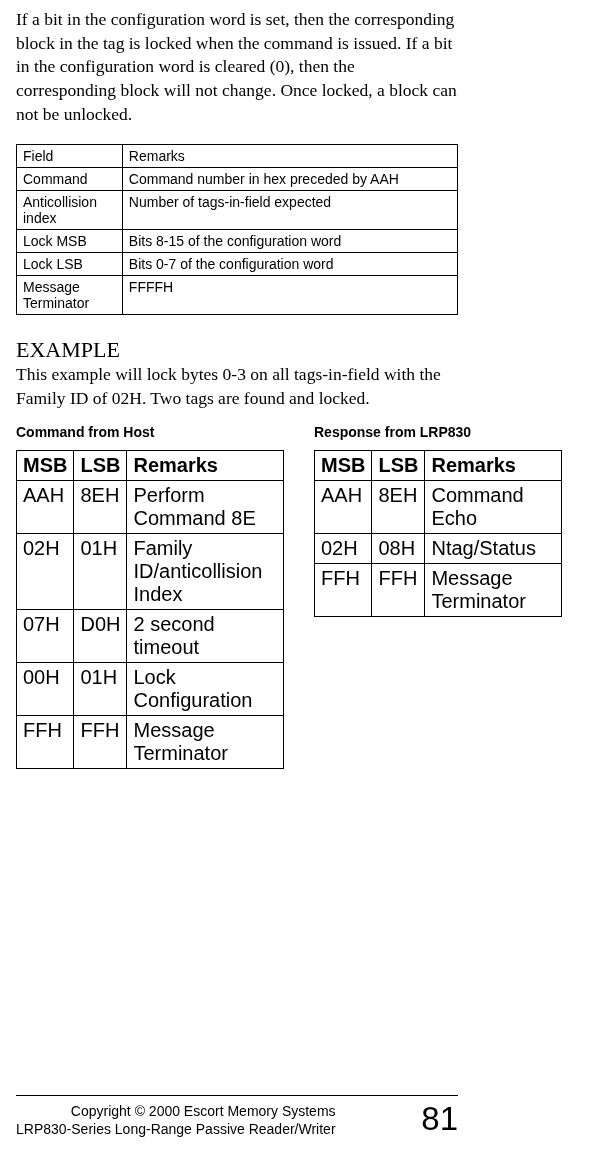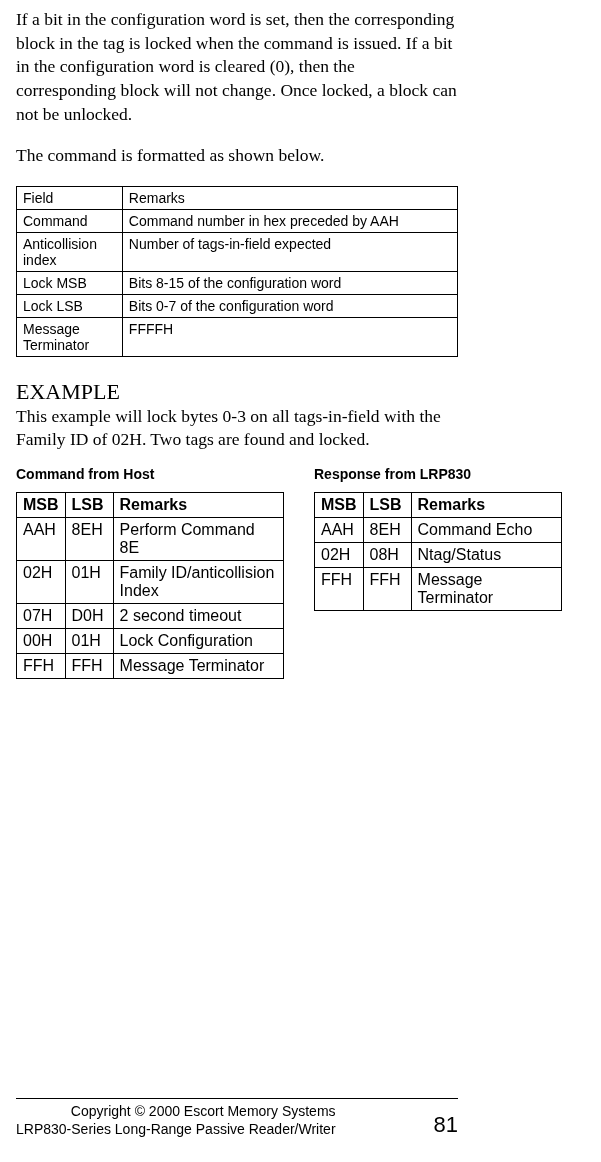--- a/index.html
+++ b/index.html
@@ -77,21 +77,21 @@
     .sub-heading {
       font-family: Arial, Helvetica, sans-serif;
       font-weight: bold;
       font-size: 14px;
       margin-bottom: 10px;
     }
     .table-cmd {
       border-collapse: collapse;
       width: 100%;
       font-family: Arial, Helvetica, sans-serif;
-      font-size: 16px;
+      font-size: 20px;
     }
     .table-cmd th, .table-cmd td {
       border: 1px solid #000;
       padding: 3px 6px;
       text-align: left;
       vertical-align: top;
     }
     .table-cmd th {
       font-weight: bold;
     }
@@ -110,30 +110,29 @@
       align-items: flex-end;
       text-align: right;
     }
     .footer-text {
       font-family: Arial, Helvetica, sans-serif;
       font-size: 14px;
       line-height: 1.25;
     }
     .page-num {
       font-family: Arial, Helvetica, sans-serif;
-      font-size: 22px;
+      font-size: 33px;
       font-weight: normal;
     }
   </style>
 </head>
 <body>
 
 <div class="page">
   <p class="body-text">If a bit in the configuration word is set, then the corresponding block in the tag is locked when the command is issued. If a bit in the configuration word is cleared (0), then the corresponding block will not change. Once locked, a block can not be unlocked.</p>
-  <p class="body-text">The command is formatted as shown below.</p>
 
   <table class="table-main">
     <thead>
       <tr>
         <th class="col-field">Field</th>
         <th class="col-remarks">Remarks</th>
       </tr>
     </thead>
     <tbody>
       <tr>

